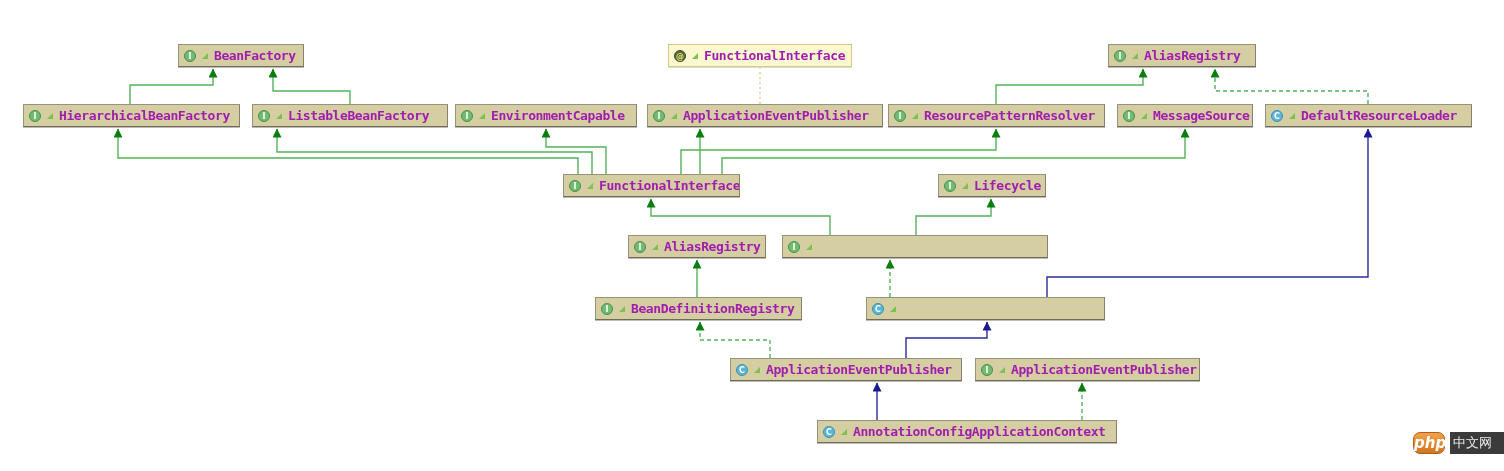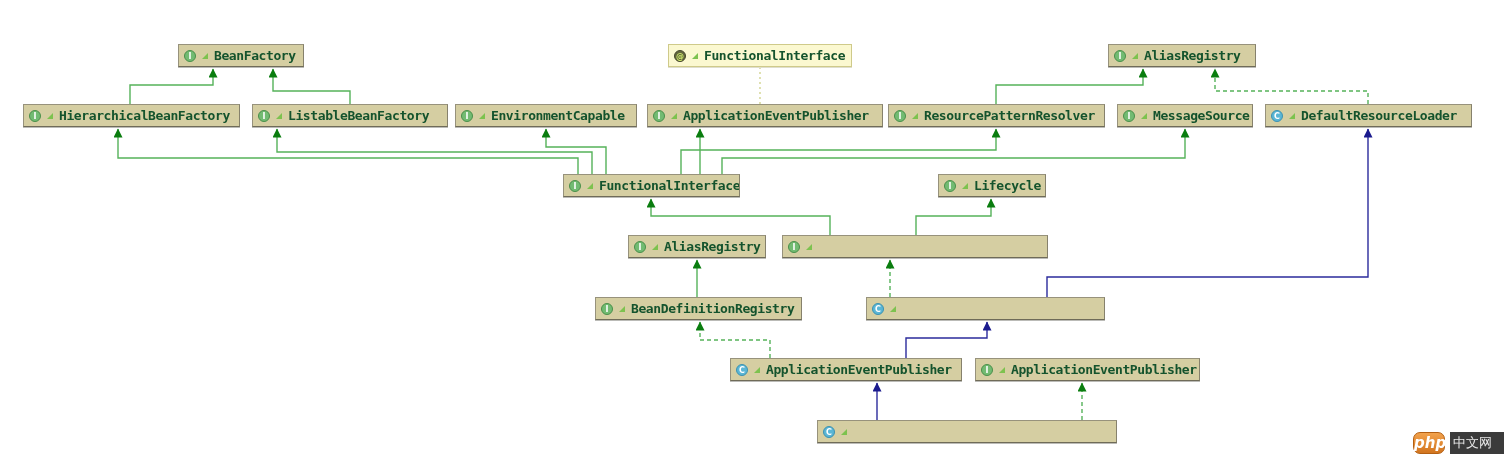--- a/index.html
+++ b/index.html
@@ -37,21 +37,21 @@
     border-radius:50%;
     font-family:"DejaVu Sans","Liberation Sans",sans-serif;
     font-size:8px;font-weight:bold;
     line-height:12px;text-align:center;
     box-sizing:border-box;
   }
   .node .mini-arrow{flex:0 0 auto;display:block;}
   .node .label{
     font-size:13px;
     font-weight:bold;
-    color:#14532d;
+    color:#a21caf;
     letter-spacing:-0.4px;
   }
   #watermark{
     position:absolute;
     right:0;bottom:17px;
     display:flex;
     align-items:center;
     gap:5px;
   }
   #wm-badge{
@@ -243,20 +243,21 @@
         <svg class="mini-arrow" width="8" height="8">
           <polygon points="1,7 7,7 7,1" fill="#7dc24f"></polygon>
         </svg>
         <span class="label">ApplicationEventPublisher</span>
       </div>
       <div class="node class" style="left: 817px; top: 420px; width: 300px; height: 23px;">
         <span class="badge" style="background: rgb(90, 182, 213); border: 1px solid rgb(60, 146, 178); color: rgb(255, 255, 255);">C</span>
         <svg class="mini-arrow" width="8" height="8">
           <polygon points="1,7 7,7 7,1" fill="#7dc24f"></polygon>
         </svg>
+        <span class="label">AnnotationConfigApplicationContext</span>
       </div>
     </div>
 
   <div id="watermark">
     <span id="wm-badge">php</span>
     <span id="wm-panel">中文网</span>
   </div>
 </div>
 
 </body></html>

